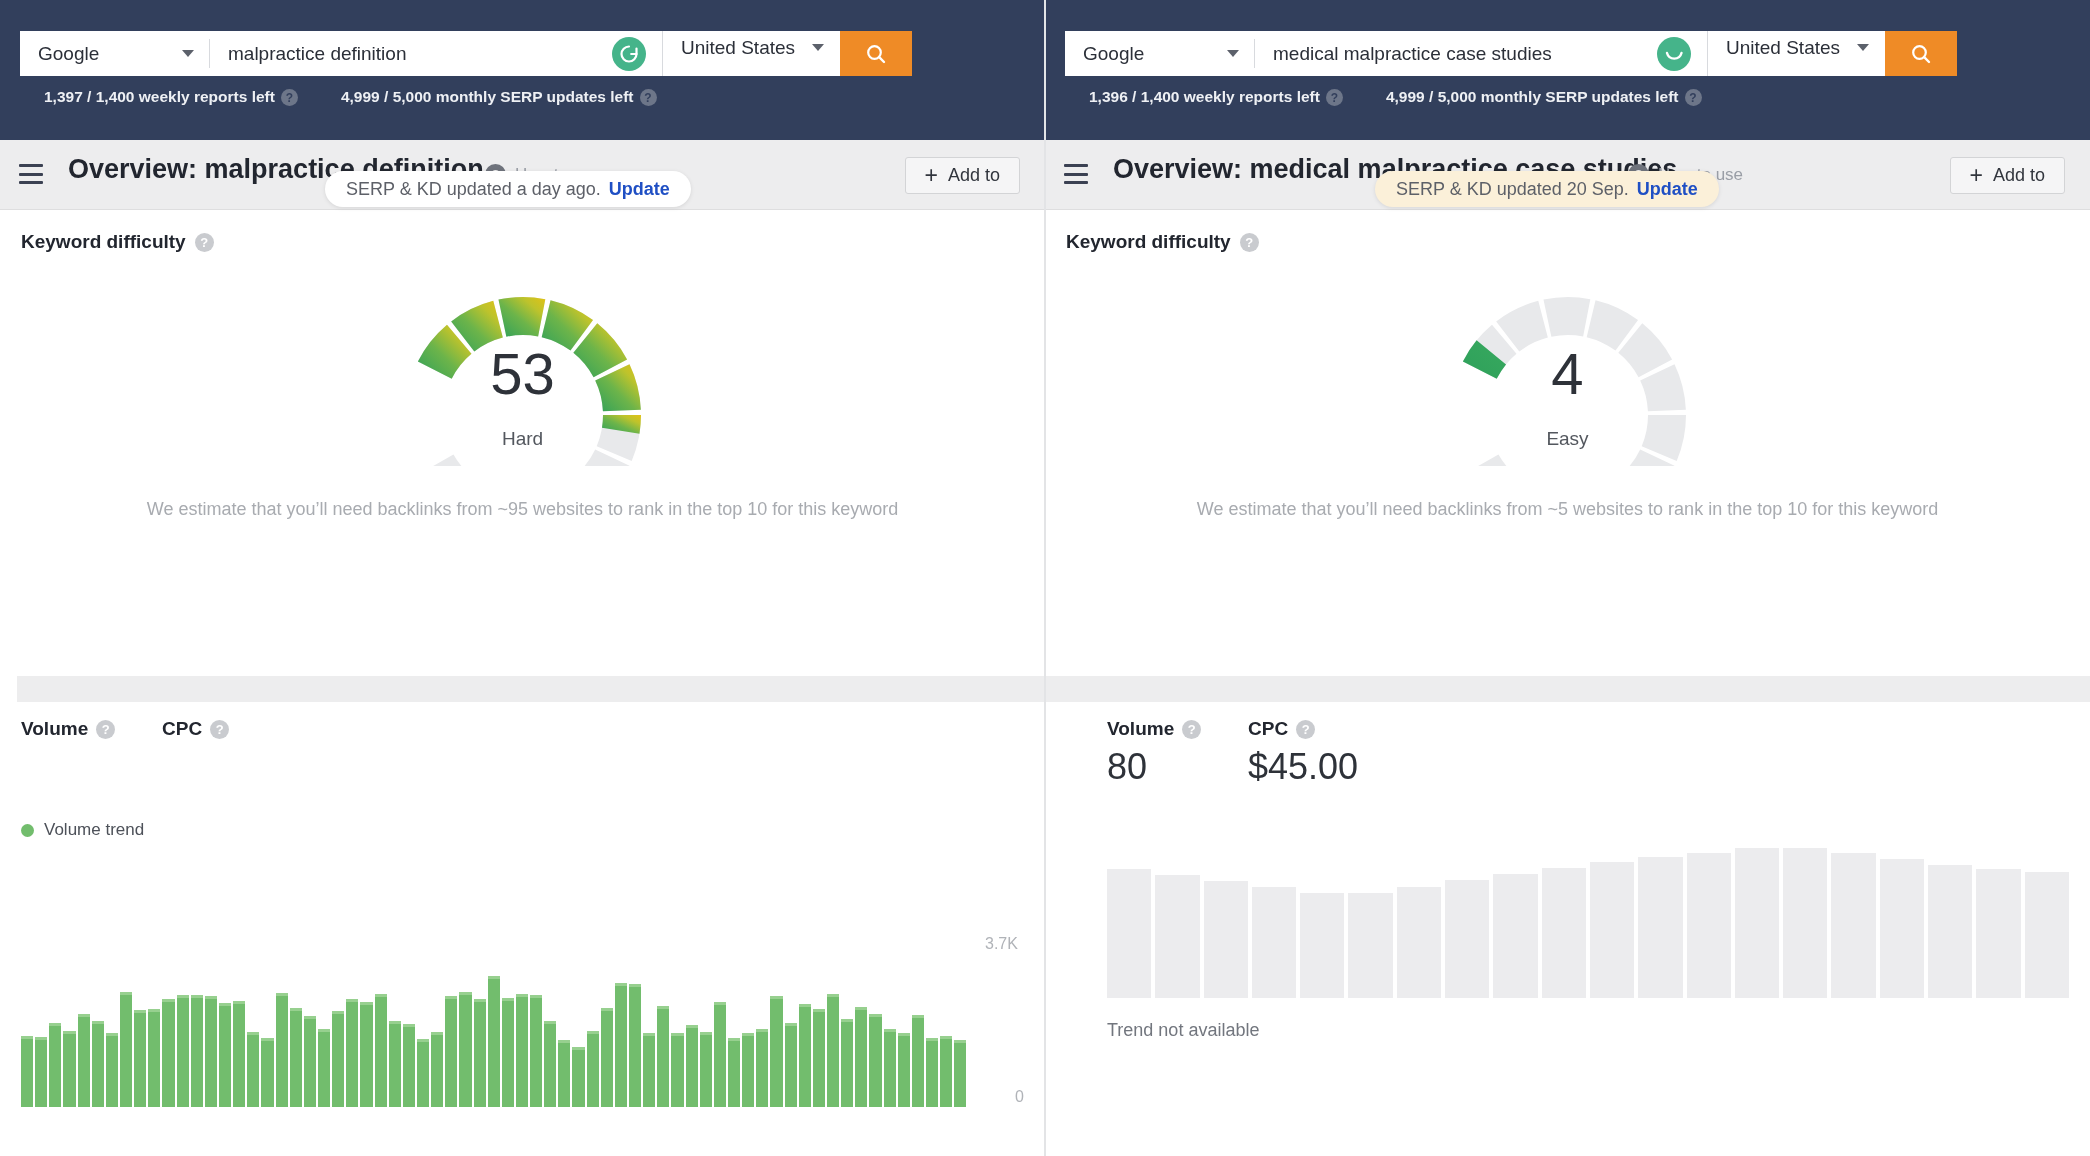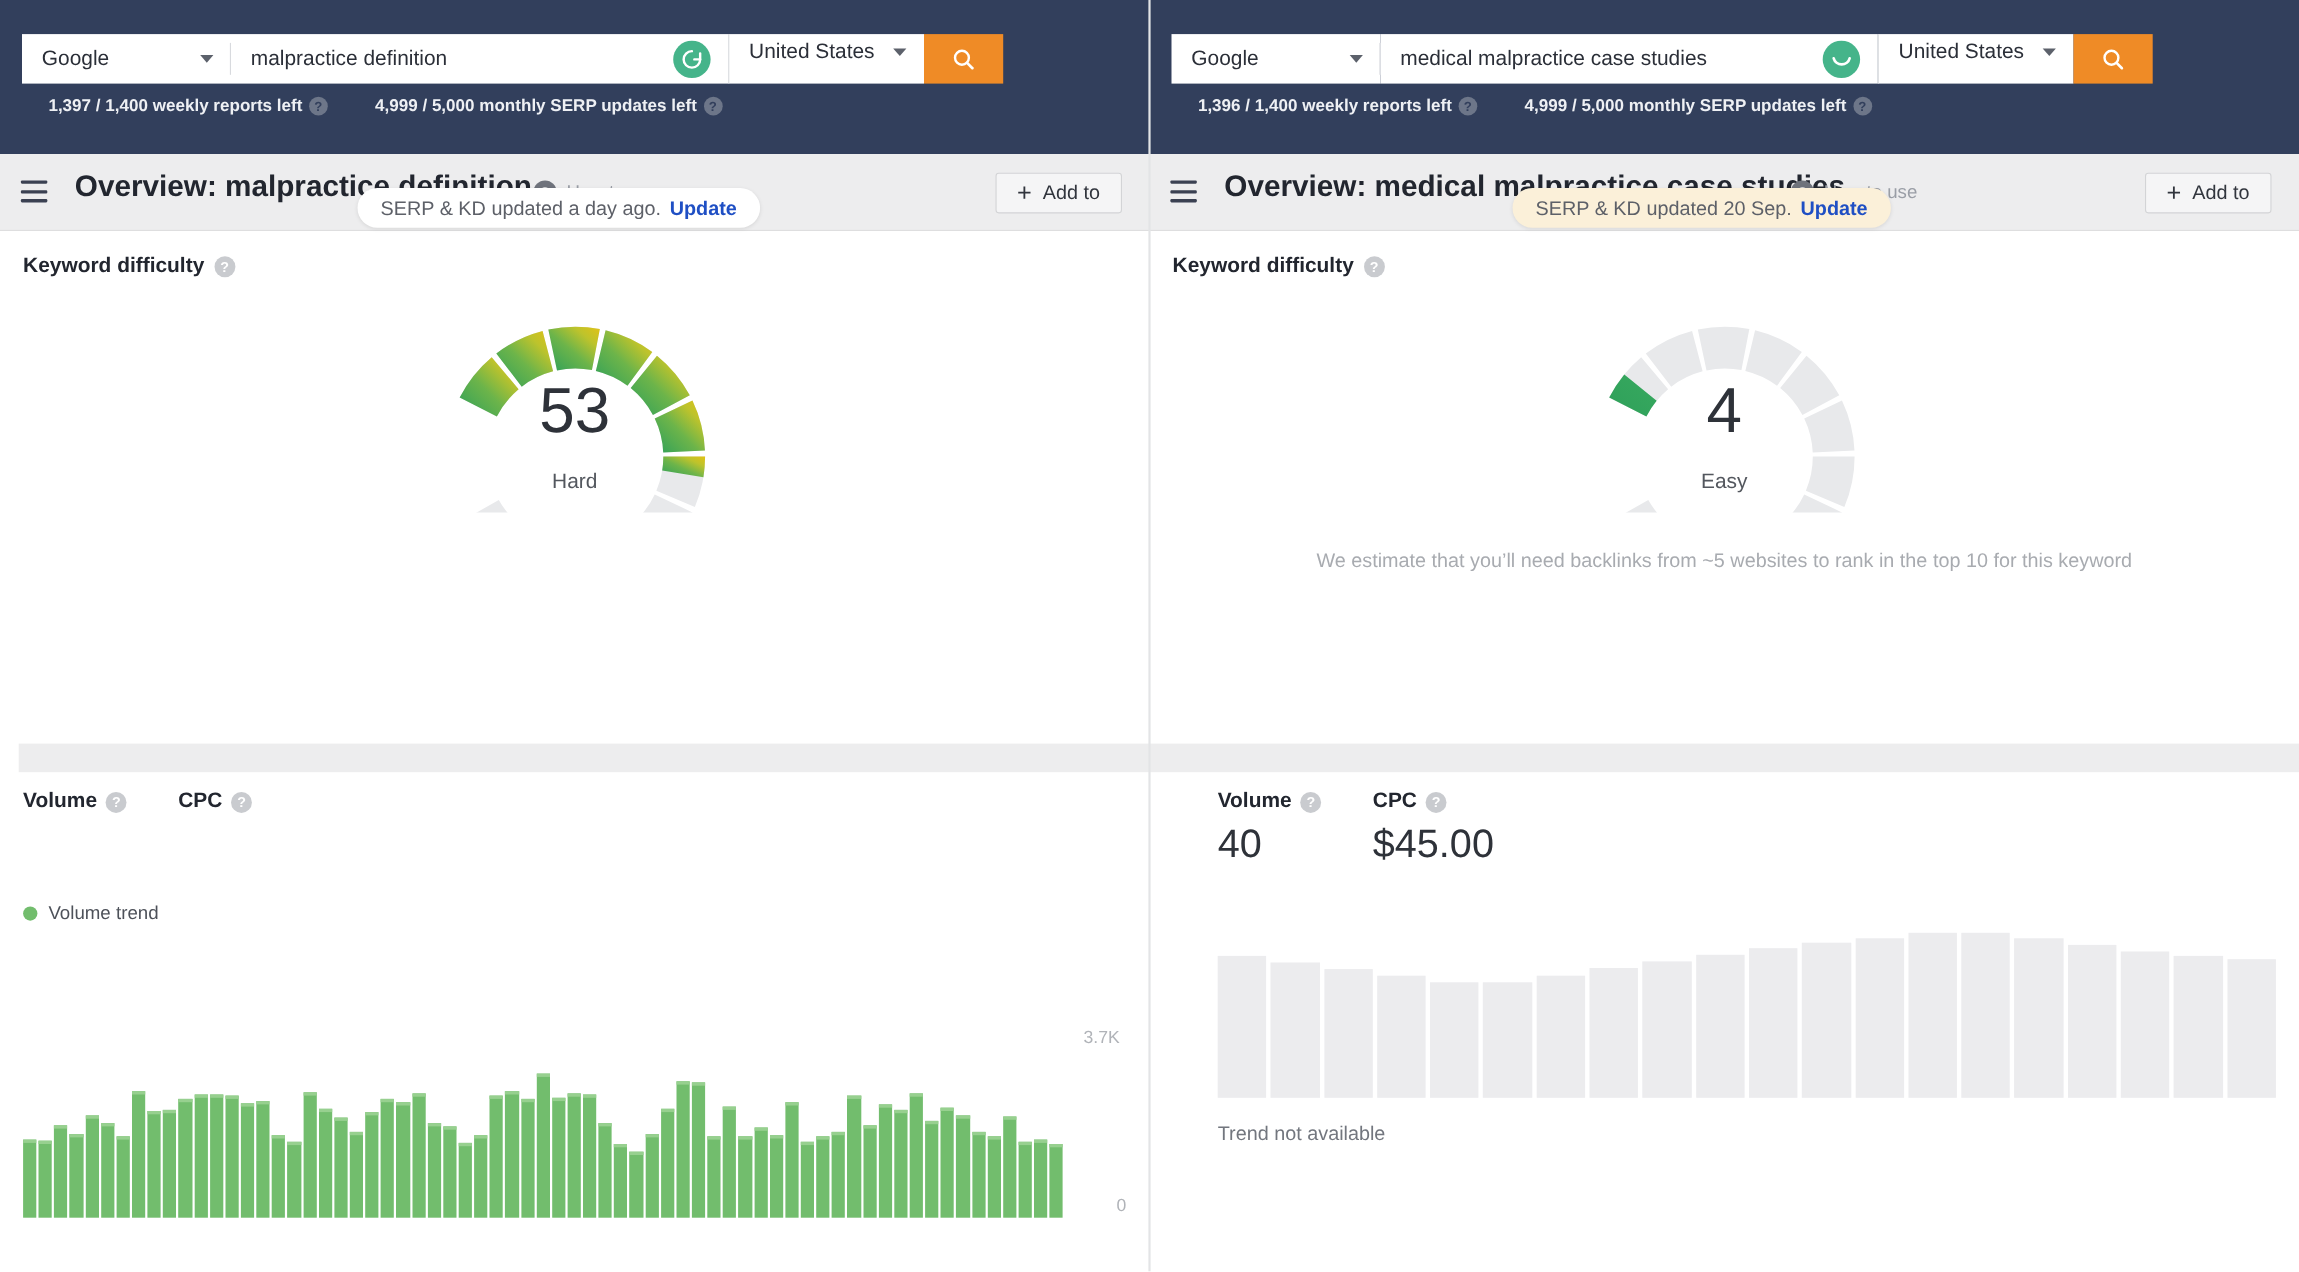--- a/index.html
+++ b/index.html
@@ -315,20 +315,21 @@
                 <path d="M 161.54655293499684 19.260349393074165 A 118 118 0 0 1 204.02342861923677 39.02253191200214 L 181.47351092829612 69.60849621152687 A 80 80 0 0 0 152.67562910847244 56.21040636818587 Z" fill="url(#kdgradL)"></path>
                 <path d="M 208.25980614388084 42.296776548077446 A 118 118 0 0 1 238.09097019008482 78.42059801610964 L 204.57014928141342 96.3190495024472 A 80 80 0 0 0 184.34563128398702 71.82832308344234 Z" fill="url(#kdgradL)"></path>
                 <path d="M 240.50506355328355 83.19969057662118 A 118 118 0 0 1 251.87852723530435 128.64716740074806 L 213.91764558325718 130.37096094965972 A 80 80 0 0 0 206.20682274798884 99.5591122553364 Z" fill="url(#kdgradL)"></path>
                 <path d="M 252 134 A 118 118 0 0 1 250.48865765138868 152.82531908302138 L 212.97536111958553 146.76292819187893 A 80 80 0 0 0 214 134 Z" fill="url(#kdgradL)"></path>
               </g>
           </svg>
           <div class="gauge-value">53</div>
           <div class="gauge-label">Hard</div>
         </div>
       </div>
+      <div class="kd-note">We estimate that you’ll need backlinks from ~95 websites to rank in the top 10 for this keyword</div>
     </div>
 
     <div class="grey-band"></div>
 
     <div class="metrics">
       <div class="metric-heads">
         <div class="metric-head" style="min-width:108px;">
           <span>Volume</span>
           <span class="qmark-lite">?</span>
         </div>
@@ -515,21 +516,21 @@
         <div class="metric-head" style="min-width:108px;">
           <span>Volume</span>
           <span class="qmark-lite">?</span>
         </div>
         <div class="metric-head cpc">
           <span>CPC</span>
           <span class="qmark-lite">?</span>
         </div>
       </div>
       <div class="metric-vals">
-        <span class="metric-val vol">40</span>
+        <span class="metric-val vol">80</span>
         <span class="metric-val" style="margin-left:33px;">$45.00</span>
       </div>
     </div>
 
     <div class="ph-chart" id="right-bars">
         <div class="ph-bar" style="height: 86%;"></div>
         <div class="ph-bar" style="height: 82%;"></div>
         <div class="ph-bar" style="height: 78%;"></div>
         <div class="ph-bar" style="height: 74%;"></div>
         <div class="ph-bar" style="height: 70%;"></div>

